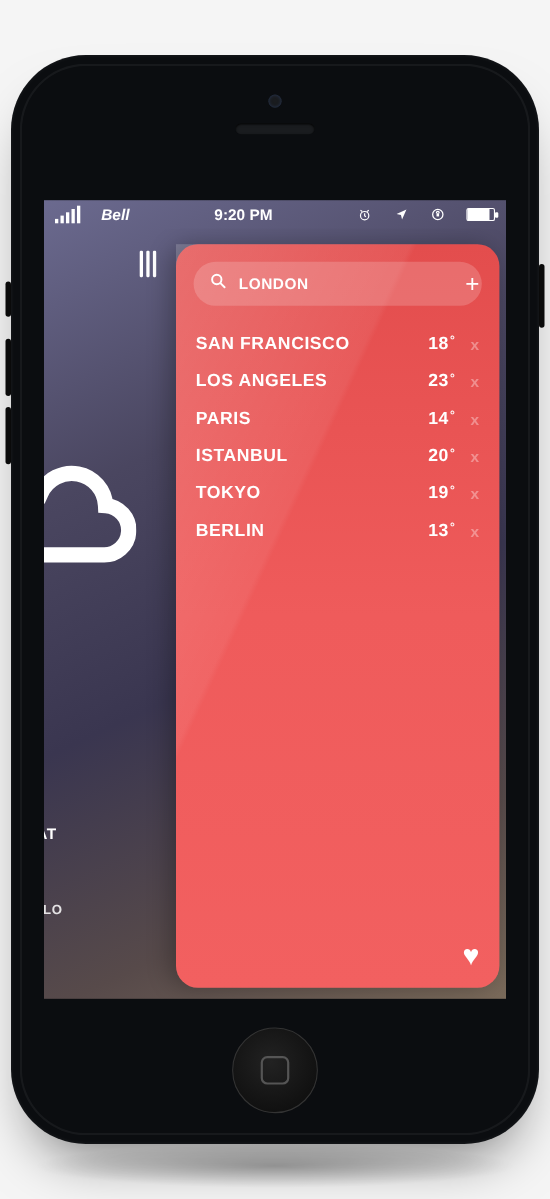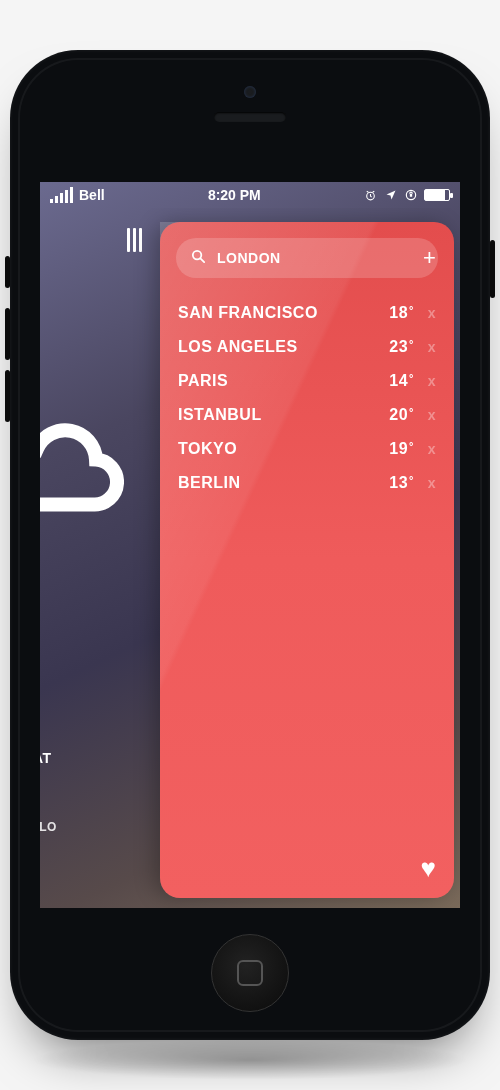--- a/index.html
+++ b/index.html
@@ -39,21 +39,21 @@
     .pwr{right:-5px;top:190px;width:5px;height:58px;}
 
     .screen {
       position:absolute; top:132px; left:30px; right:30px; bottom:132px;
       background: linear-gradient(155deg, #6b6a8f 0%, #4a4660 30%, #3a3650 55%, #574a4a 80%, #7a6a5a 100%);
       overflow:hidden;
     }
     
     .statusbar{height:26px;display:flex;align-items:center;justify-content:space-between;
       padding:0 10px;color:#fff;font-size:14px;font-weight:600;}
-    .sb-left, .sb-right{display:flex;align-items:center;gap:6px;}
+    .sb-left, .sb-right{display:flex;align-items:center;gap:19px;font-style:italic;}
     .bars{display:flex;align-items:flex-end;gap:2px;}
     .bars span{display:block;width:3px;background:#fff;}
     .bars span:nth-child(1){height:4px}.bars span:nth-child(2){height:7px}
     .bars span:nth-child(3){height:10px}.bars span:nth-child(4){height:13px}
     .bars span:nth-child(5){height:16px}
     .battery{width:26px;height:12px;border:1.5px solid #fff;border-radius:2px;position:relative;}
     .battery::after{content:"";position:absolute;right:-4px;top:3px;width:2.5px;height:5px;background:#fff;border-radius:1px;}
     .battery i{display:block;height:100%;width:85%;background:#fff;}
     .ico{width:14px;height:14px;display:inline-flex;align-items:center;justify-content:center;}
 
@@ -119,21 +119,21 @@
       <div class="sb-left">
         <span class="bars">
           <span></span>
             <span></span>
             <span></span>
             <span></span>
             <span></span>
         </span>
         <span>Bell</span>
       </div>
-      <div>8:20 PM</div>
+      <div>9:20 PM</div>
       <div class="sb-right">
         <span class="ico">
           <svg viewBox="0 0 24 24" width="13" height="13" fill="#fff">
               <circle cx="12" cy="13" r="7" fill="none" stroke="#fff" stroke-width="2"></circle>
               <path d="M12 9v4l2 2" stroke="#fff" stroke-width="2" fill="none"></path>
               <path d="M5 4l3 2M19 4l-3 2" stroke="#fff" stroke-width="2"></path>
             </svg>
         </span>
         <span class="ico">
           <svg viewBox="0 0 24 24" width="12" height="12" fill="#fff">

